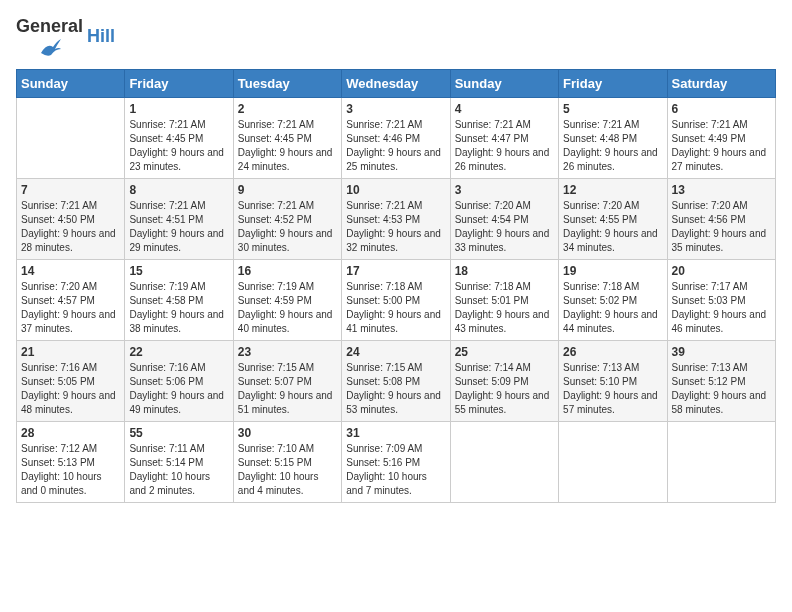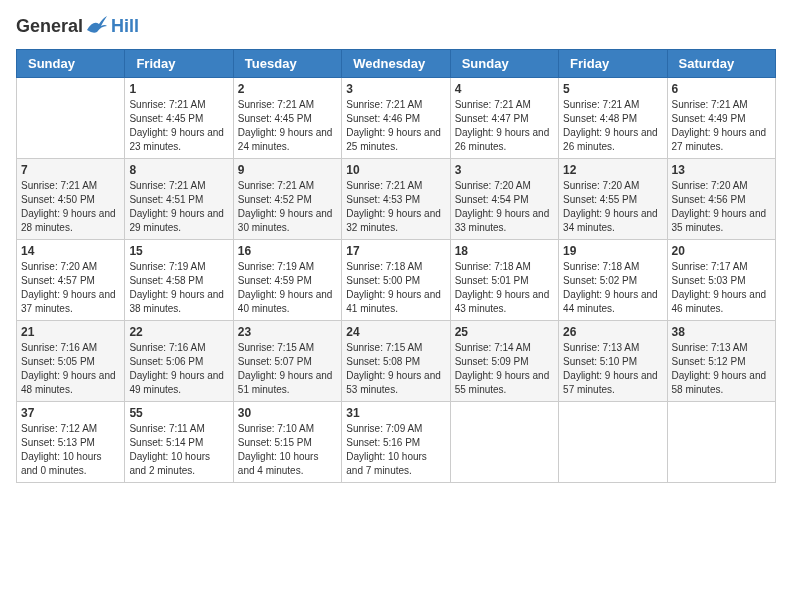--- a/index.html
+++ b/index.html
@@ -34,21 +34,21 @@
       color: #555;
     }
     .calendar-table {
       width: 100%;
       border-collapse: collapse;
       font-size: 11px;
     }
     .calendar-table th {
       background-color: #3a7fc1;
       color: white;
-      padding: 6px 11px;
+      padding: 6px 4px;
       text-align: left;
       font-size: 13px;
       font-weight: bold;
       border: 1px solid #2a6aaa;
     }
     .calendar-table td {
       border: 1px solid #ccc;
       vertical-align: top;
       padding: 4px;
       min-height: 80px;
@@ -71,21 +71,21 @@
     }
     .empty-cell {
       background: #fff !important;
     }
   </style>
 </head>
 <body>
 
 <div class="header-section">
   <div class="logo">
-    <div style="display:flex; gap:2px;">
+    <div style="display:flex; align-items:center; gap:2px;flex-direction:column;">
       <span style="font-size:18px; font-weight:bold; color:#333;">General</span>
       <svg width="22" height="18" viewBox="0 0 22 18">
         <path d="M2 14 Q8 4 14 8 Q18 2 22 0 Q18 6 16 10 Q20 8 22 10 Q16 10 12 16 Q8 18 2 14Z" fill="#3a7fc1"></path>
       </svg>
     </div>
     <span style="font-size:18px; font-weight:bold; color:#3a7fc1;">Hill</span>
   </div>
   <div class="title-section">
   </div>
 </div>
@@ -209,27 +209,27 @@
         </td>
         <td>
           <div class="day-number">25</div>
           <div class="day-info">Sunrise: 7:14 AM<br>Sunset: 5:09 PM<br>Daylight: 9 hours and 55 minutes.</div>
         </td>
         <td>
           <div class="day-number">26</div>
           <div class="day-info">Sunrise: 7:13 AM<br>Sunset: 5:10 PM<br>Daylight: 9 hours and 57 minutes.</div>
         </td>
         <td>
-          <div class="day-number">38</div>
+          <div class="day-number">39</div>
           <div class="day-info">Sunrise: 7:13 AM<br>Sunset: 5:12 PM<br>Daylight: 9 hours and 58 minutes.</div>
         </td>
       </tr>
       <tr>
         <td>
-          <div class="day-number">37</div>
+          <div class="day-number">28</div>
           <div class="day-info">Sunrise: 7:12 AM<br>Sunset: 5:13 PM<br>Daylight: 10 hours and 0 minutes.</div>
         </td>
         <td>
           <div class="day-number">55</div>
           <div class="day-info">Sunrise: 7:11 AM<br>Sunset: 5:14 PM<br>Daylight: 10 hours and 2 minutes.</div>
         </td>
         <td>
           <div class="day-number">30</div>
           <div class="day-info">Sunrise: 7:10 AM<br>Sunset: 5:15 PM<br>Daylight: 10 hours and 4 minutes.</div>
         </td>

